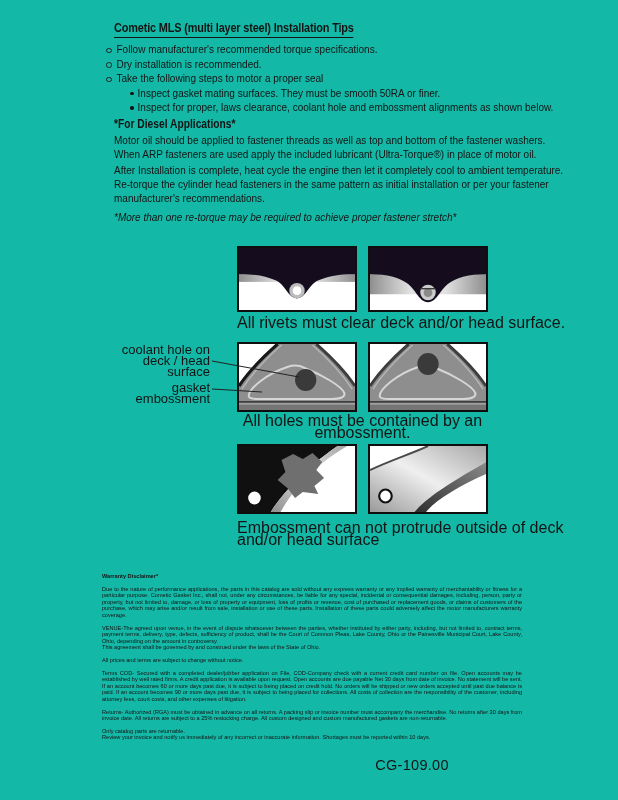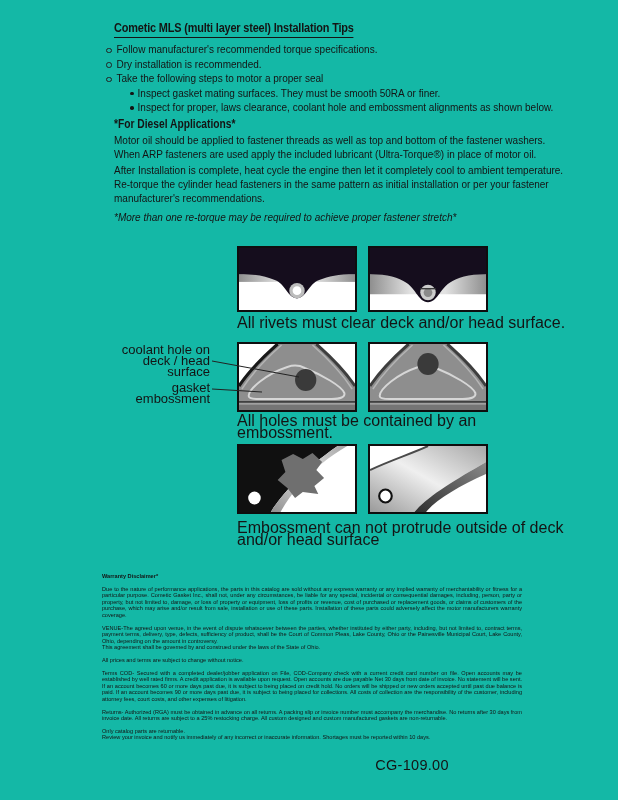--- a/index.html
+++ b/index.html
@@ -21,21 +21,21 @@
 
   .h2{font-size:12.5px;font-weight:bold;display:inline-block;white-space:nowrap;
       transform:scaleX(.82);transform-origin:left center;}
   .body-p{font-size:10px;line-height:14px;width:458px;}
   .note{font-size:10px;white-space:nowrap;font-style:italic;}
 
   .dlabel{font-size:15px;letter-spacing:1px;text-align:right;width:120px;margin-top:39px;}
   .panel{box-sizing:border-box;width:120px;border:2px solid #0e0e0e;background:#fff;}
   .panel svg{display:block;width:100%;height:100%;}
   .caption{font-size:16px;line-height:12px;}
-  .caption.center{text-align:left;}
+  .caption.center{text-align:center;}
 
   .ptr-label{font-size:13px;line-height:11px;text-align:right;width:106px;}
 
   .legal{font-size:5.6px;line-height:6.6px;width:420px;text-align:justify;}
   .legal p{margin:0 0 6px 0;}
   .legal p.tight{margin:0;}
   .legal .lt{font-weight:bold;}
 
   .pagenum{font-size:14.5px;text-align:center;width:92px;letter-spacing:.3px;}
 

